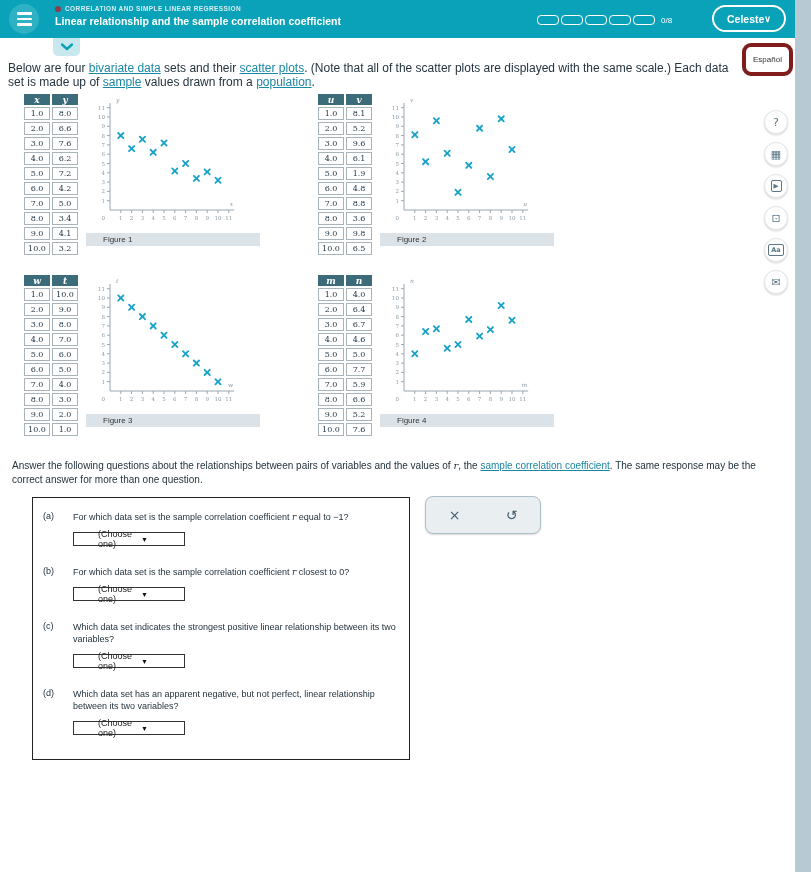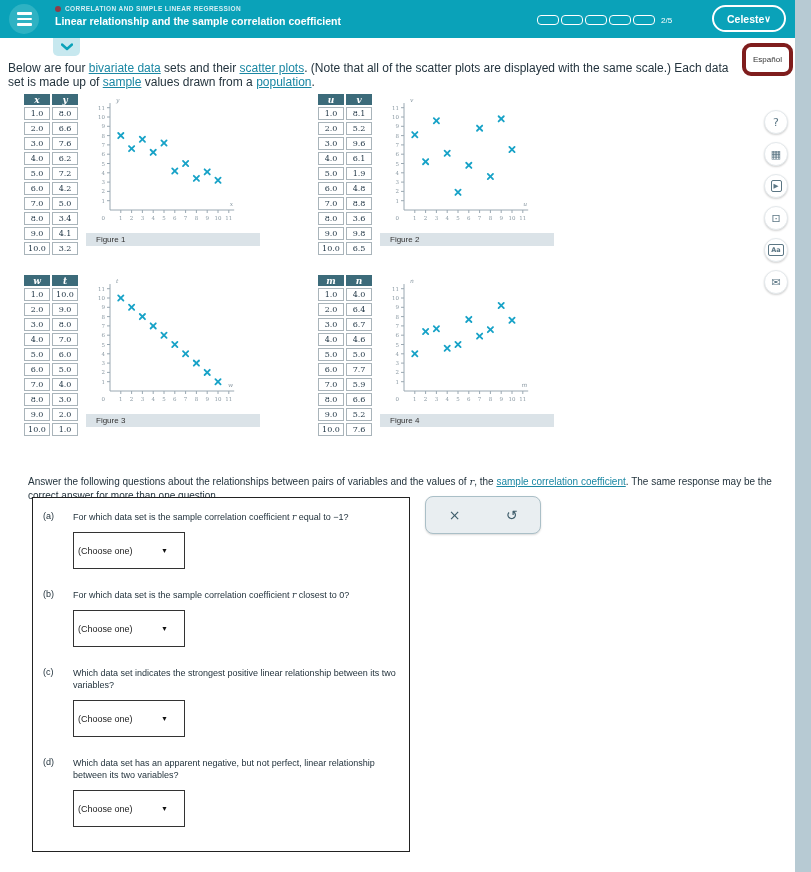--- a/index.html
+++ b/index.html
@@ -44,33 +44,33 @@
   .group{display:flex;align-items:flex-start;}
   .data-table{border-collapse:separate;border-spacing:2px;}
   .data-table th{width:22px;height:11px;background:#3c6b7a;color:#fff;
                  font-family:"DejaVu Serif",serif;font-style:italic;font-weight:bold;
                  font-size:9px;text-align:center;padding:0;}
   .data-table td{width:22px;height:11px;border:1px solid #a9b4ba;
                  font-family:"DejaVu Serif",serif;font-size:8px;color:#1c3242;
                  text-align:center;padding:0 1px;background:#fff;}
   .figure-col{margin-left:6px;width:174px;}
   .figure-caption{height:13px;background:#dbe3e8;font-size:8px;color:#333;line-height:13px;
-                  padding-left:10px;margin-top:1px;}
+                  padding-left:17px;margin-top:1px;}
 
   
   .prompt{position:absolute;left:12px;top:459px;width:748px;font-size:10px;line-height:13.5px;
-          color:#24343e;margin:16px;}
+          color:#24343e;margin:0;}
   .qbox{position:absolute;left:32px;top:497px;width:378px;border:1.5px solid #222;background:#fff;
         padding:13px 10px 4px 10px;box-sizing:border-box;}
   .q-item{margin-bottom:20px;}
   .q-row{display:flex;}
   .q-label{flex:0 0 30px;font-size:9px;color:#24343e;}
   .q-text{flex:1;font-size:9px;line-height:12px;color:#24343e;}
-  .dropdown{margin:9px 4px 0 30px;width:112px;height:37px;border:1px solid #333;display:flex;
-            align-items:center;font-size:9px;color:#222;padding:0 4px;box-sizing:border-box;
+  .dropdown{margin:9px 4px 0 30px;width:112px;height:14px;border:1px solid #333;display:flex;
+            align-items:center;font-size:9px;color:#222;padding:0 24px;box-sizing:border-box;
             cursor:pointer;background:#fff;}
   .dd-arrow{margin-left:auto;margin-right:12px;font-size:7px;color:#111;}
 
   .answer-toolbar{position:absolute;left:425px;top:496px;width:114px;height:36px;background:#e9eef1;
                   border:1px solid #aabfc7;border-radius:8px;box-shadow:0 1px 2px rgba(0,0,0,.15);
                   display:flex;align-items:center;justify-content:space-around;}
   .tb-btn{background:none;border:none;font-size:14px;color:#3f5d6b;cursor:pointer;
           font-family:"DejaVu Sans",sans-serif;padding:0 8px;}
 
   
@@ -102,21 +102,21 @@
       <div class="page-title">Linear relationship and the sample correlation coefficient</div>
     </div>
     <div class="progress">
       <div id="progress-segments" style="display:flex;">
           <span class="seg"></span>
           <span class="seg"></span>
           <span class="seg"></span>
           <span class="seg"></span>
           <span class="seg"></span>
         </div>
-      <span class="progress-label">2/5</span>
+      <span class="progress-label">0/8</span>
     </div>
     <button class="user-pill">
       <span>Celeste</span>
       <span class="user-chevron">∨</span>
     </button>
   </header>
 
   <button class="collapse-tab">
     <svg width="12" height="8" viewBox="0 0 12 8">
       <polyline points="1,1.5 6,6 11,1.5" fill="none" stroke="#0aa2b9" stroke-width="2.4" stroke-linecap="round" stroke-linejoin="round"></polyline>

